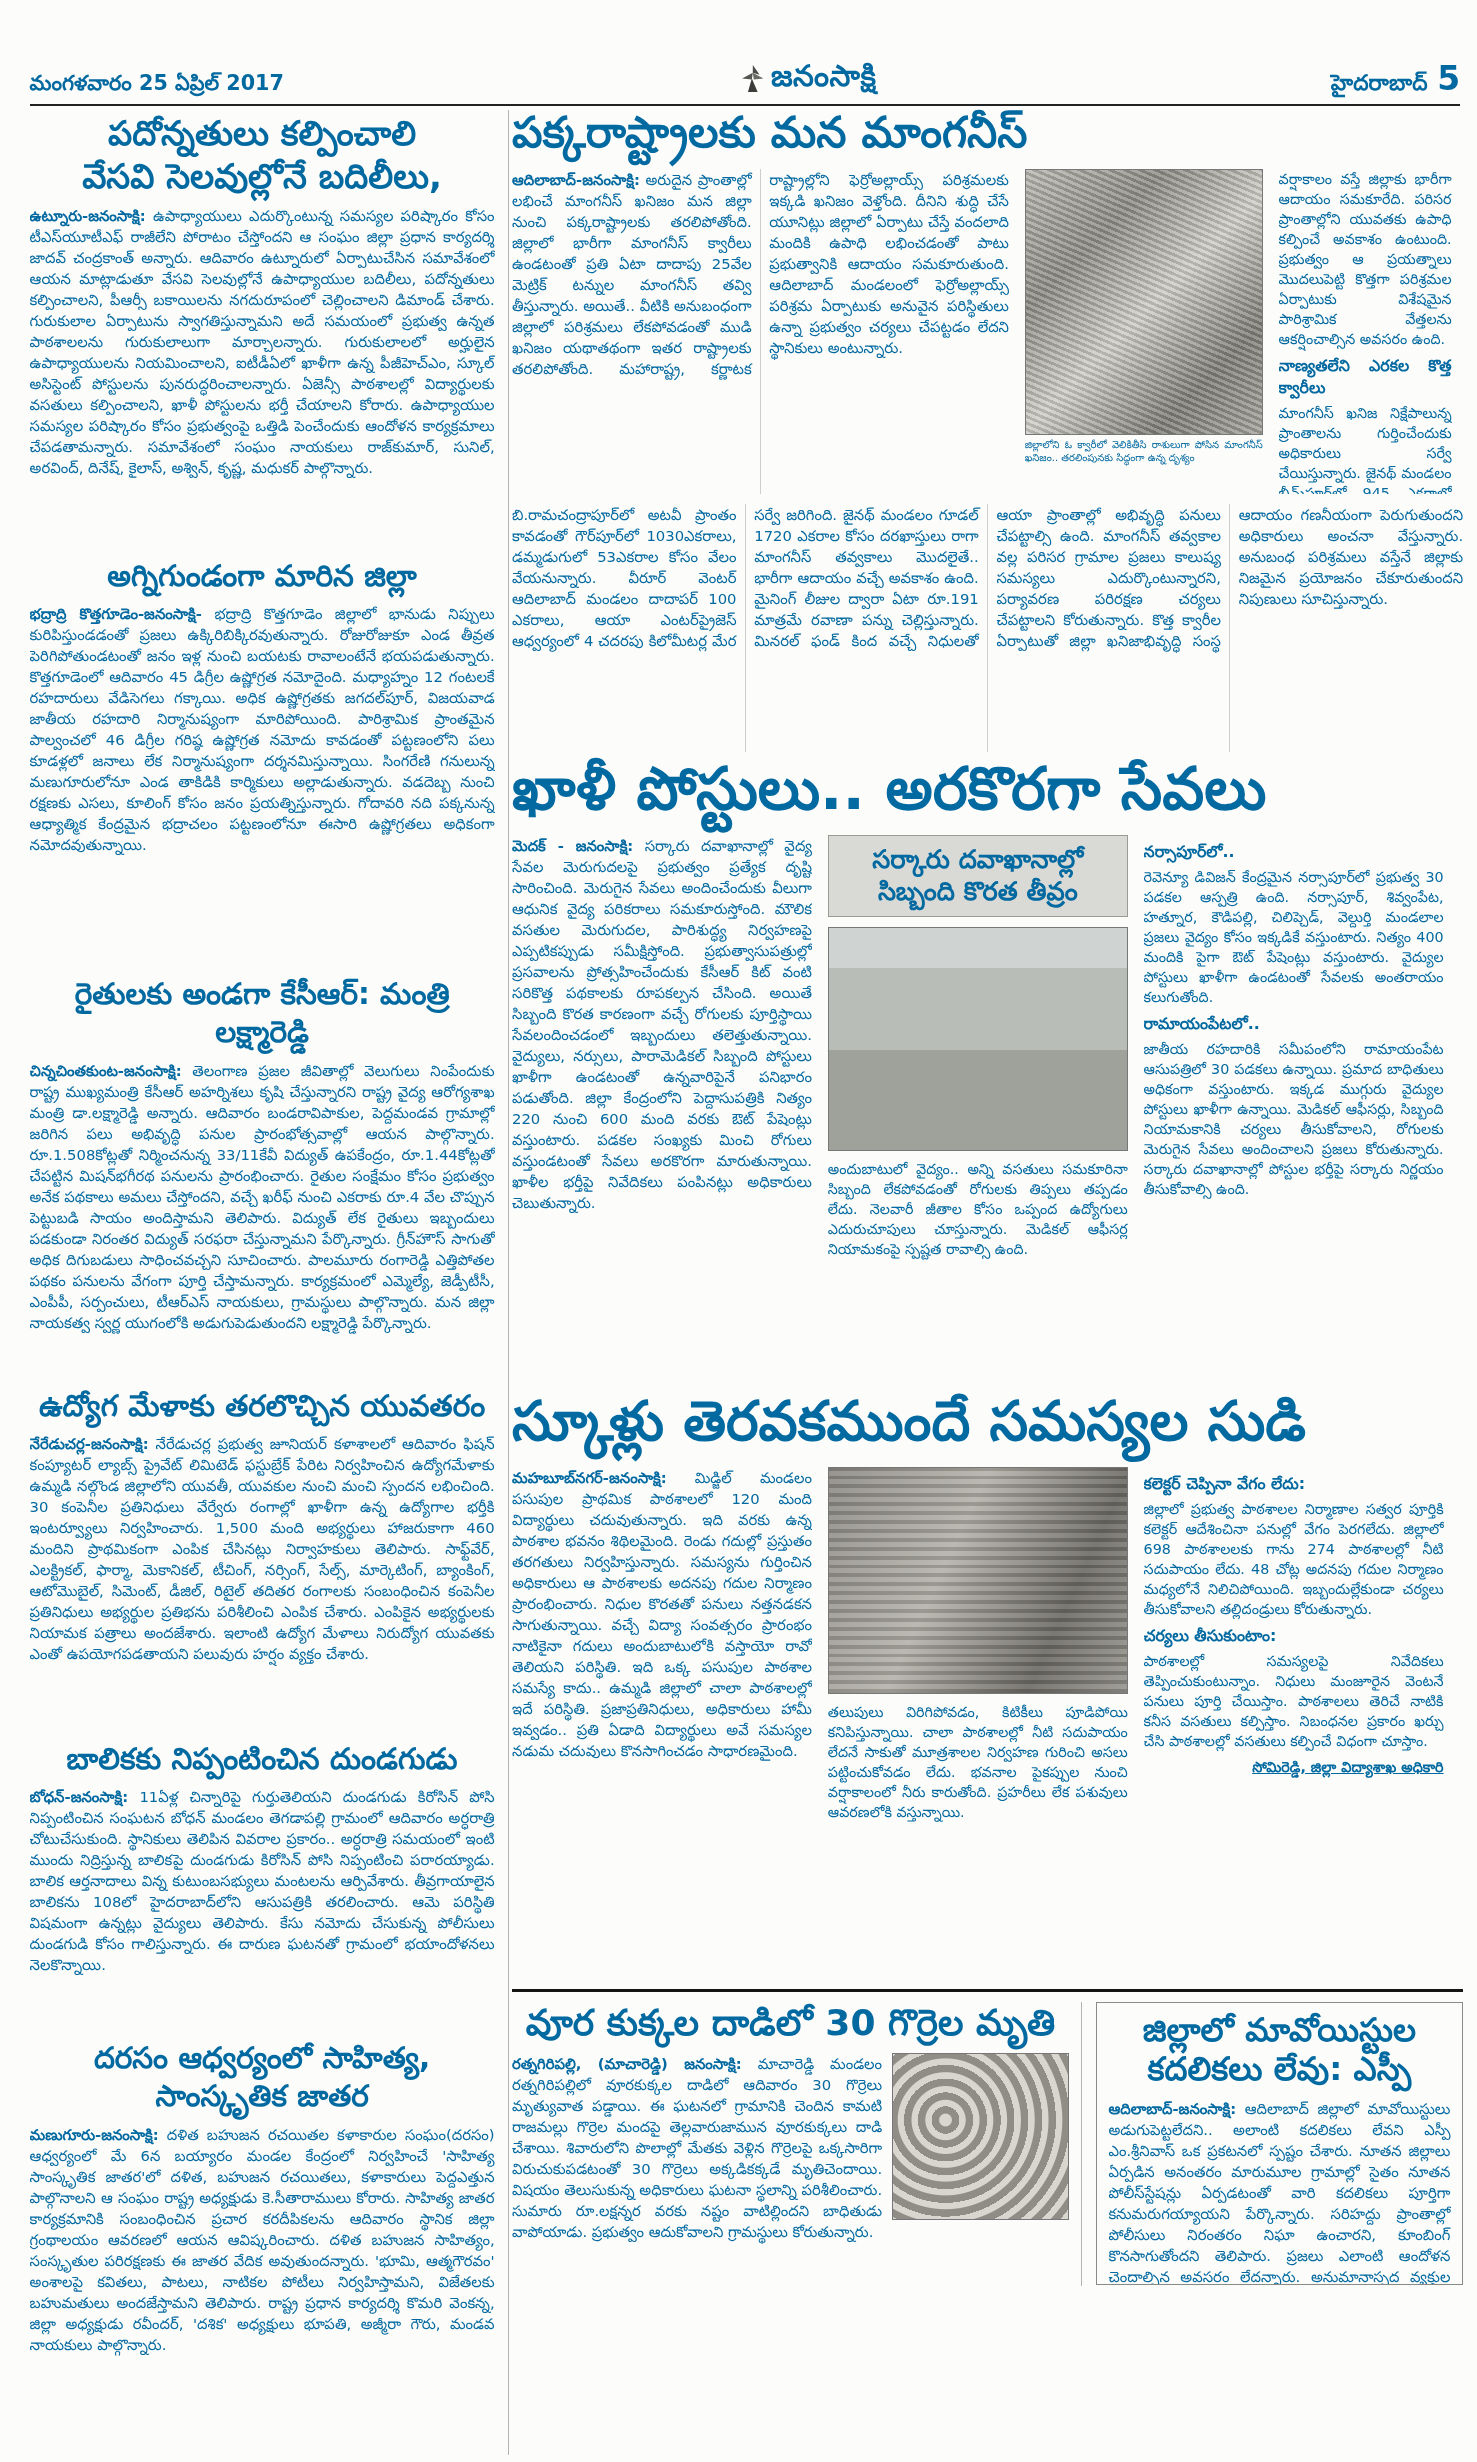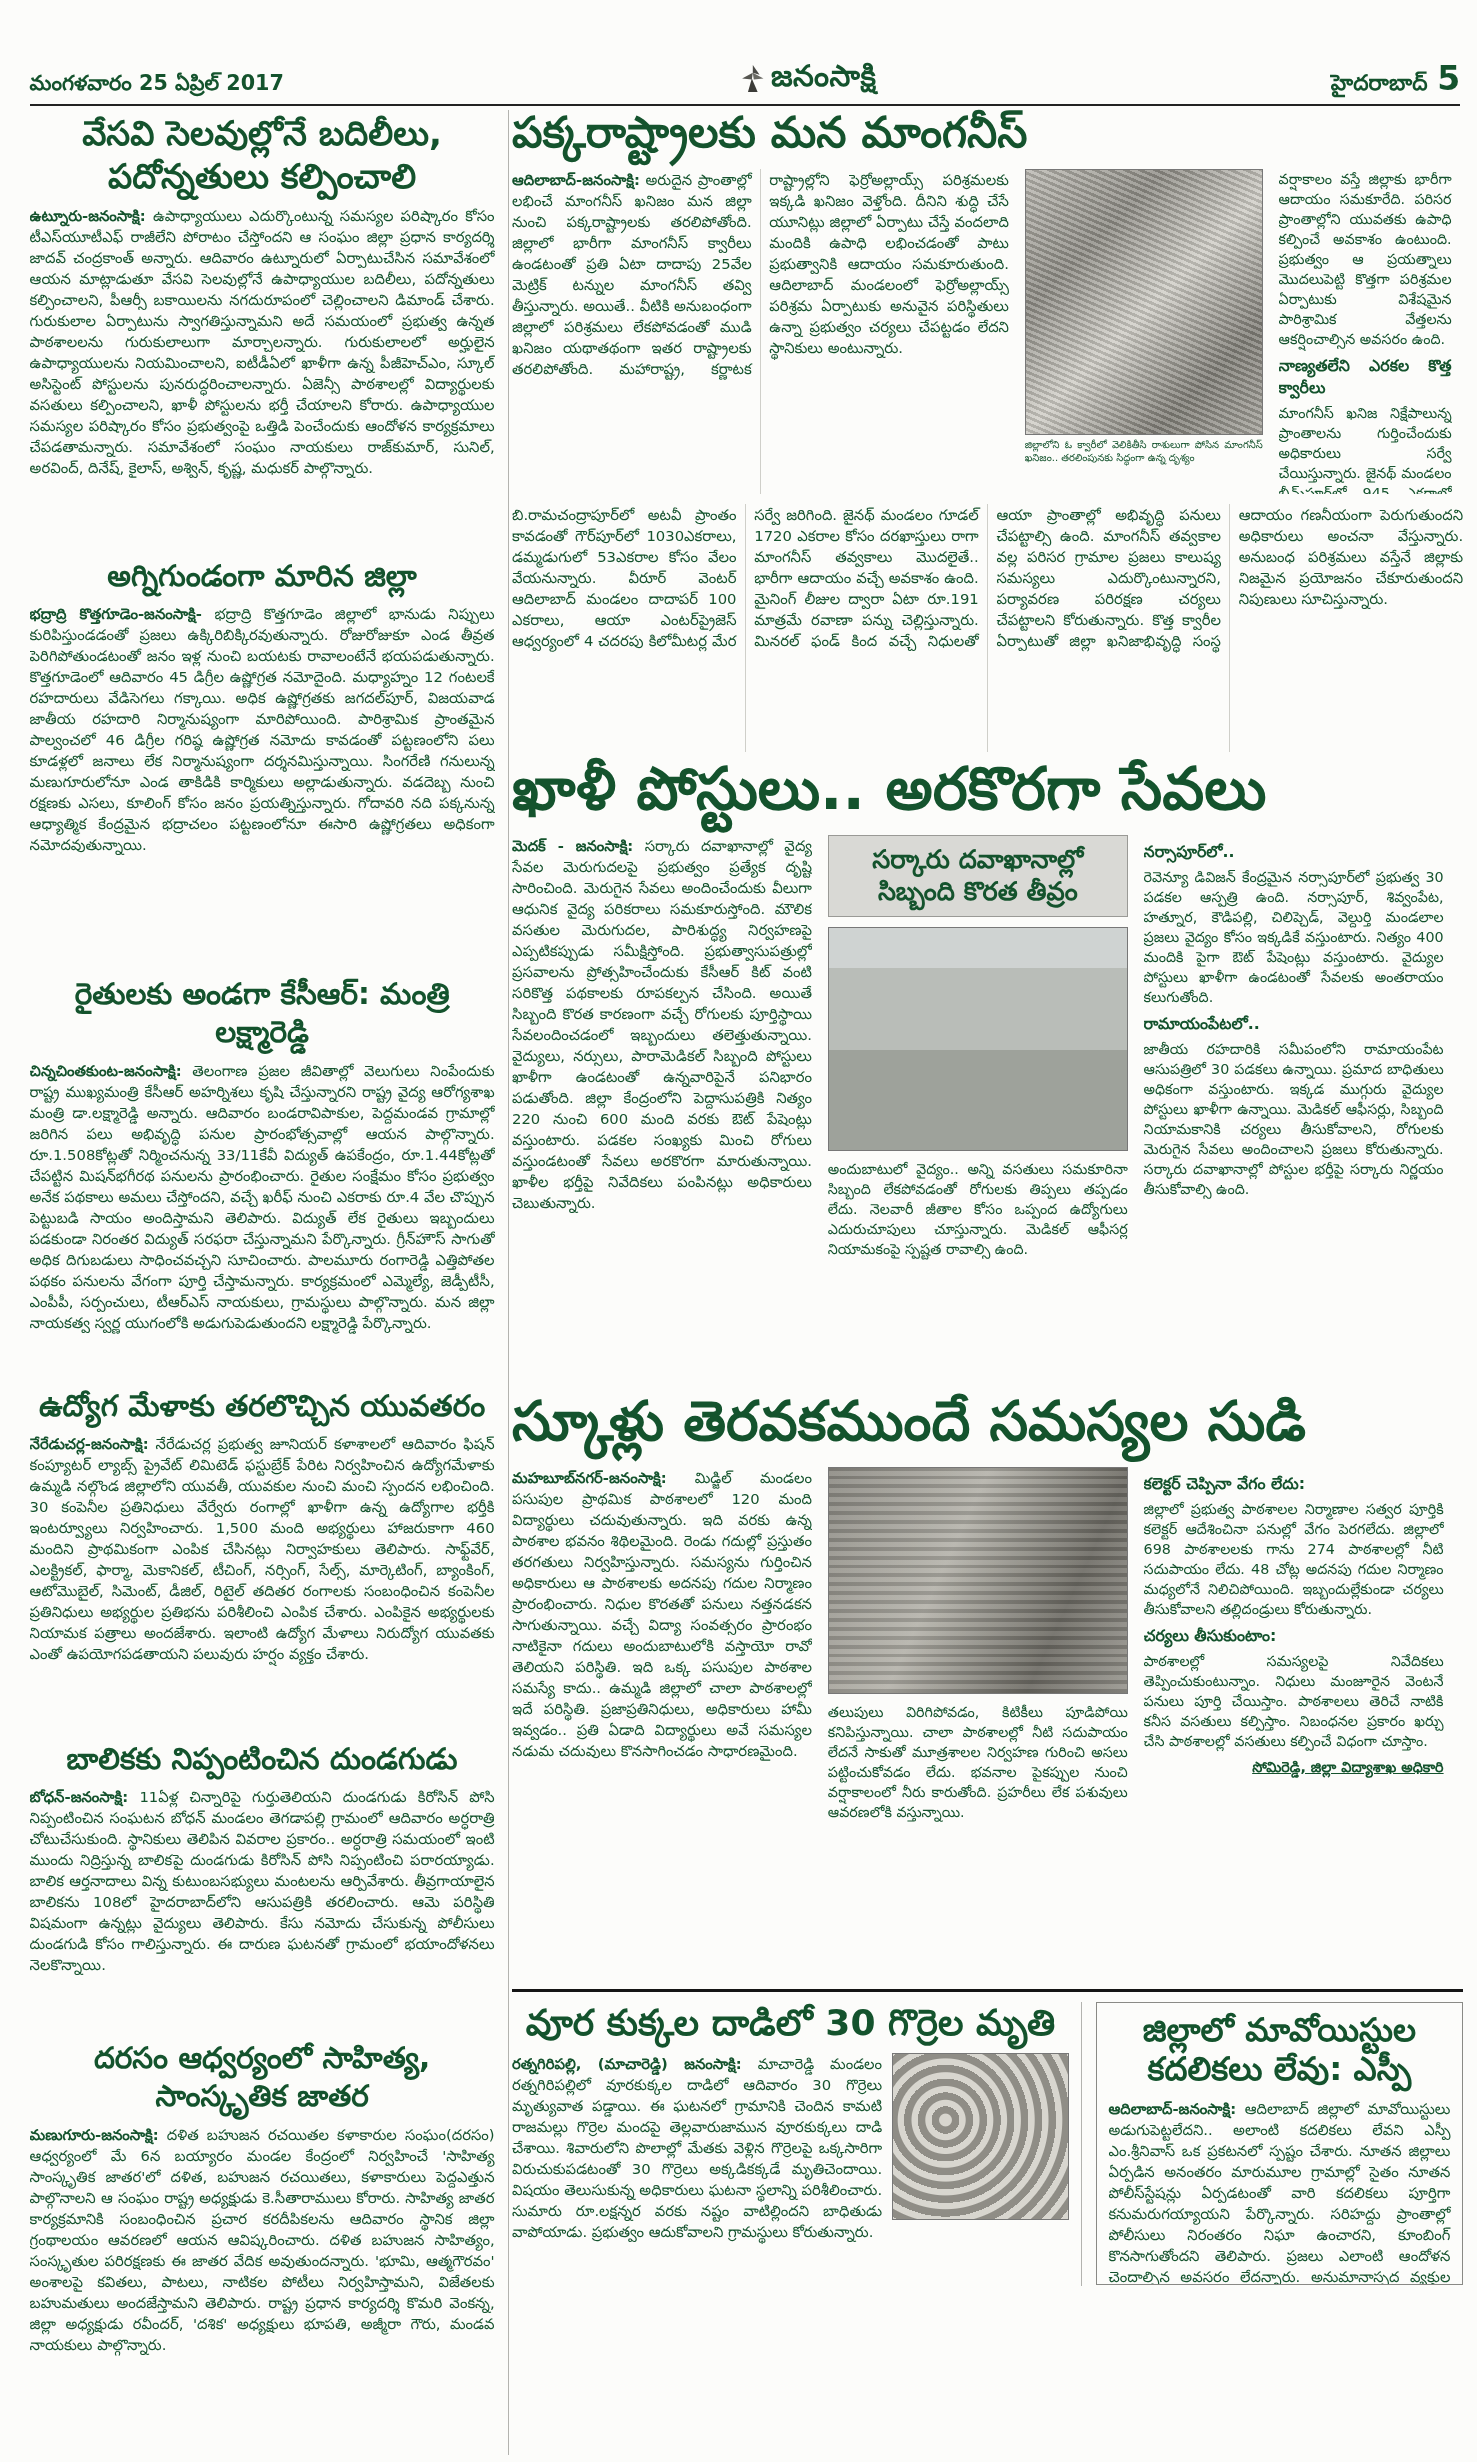--- a/index.html
+++ b/index.html
@@ -1,16 +1,16 @@
 <!DOCTYPE html>
 <html><head>
 <meta charset="utf-8">
 <style>
   html,body{margin:0;padding:0;background:#e8e8e4;}
-  .page{position:relative;width:1478px;height:2463px;margin:0 auto;background:#fcfcfa;color:#14532d;
+  .page{position:relative;width:1478px;height:2463px;margin:0 auto;background:#fcfcfa;color:#0369a1;
         font-family:"DejaVu Sans",sans-serif;overflow:hidden;}
   
   .hdr{position:absolute;top:51px;left:29.6px;right:17.7px;height:49px;display:flex;align-items:flex-end;
        justify-content:space-between;border-bottom:2px solid #222;padding-bottom:3.9px;}
   .hdr .date{font-size:20.7px;font-weight:bold;}
   .hdr .brand{display:flex;align-items:center;gap:3px;}
   .hdr .brand .t{font-size:29.6px;font-weight:bold;letter-spacing:0.5px;}
   .hdr .ed{font-size:21.7px;font-weight:bold;display:flex;align-items:baseline;gap:9.9px;}
   .hdr .ed .pn{font-size:33px;font-weight:bold;}
   
@@ -83,22 +83,22 @@
     <div class="ed">
       <span>హైదరాబాద్</span>
       <span class="pn">5</span>
     </div>
   </div>
 
   <div class="leftcol">
 
     <div class="l-art" style="height:439px">
       <div class="h-two">
+        <div>పదోన్నతులు కల్పించాలి</div>
         <div>వేసవి సెలవుల్లోనే బదిలీలు,</div>
-        <div>పదోన్నతులు కల్పించాలి</div>
       </div>
       <p class="body just">
         <b class="dl">ఉట్నూరు-జనంసాక్షి:</b>
         <span>ఉపాధ్యాయులు ఎదుర్కొంటున్న సమస్యల పరిష్కారం కోసం టీఎస్‌యూటీఎఫ్ రాజీలేని పోరాటం చేస్తోందని ఆ సంఘం జిల్లా ప్రధాన కార్యదర్శి జాదవ్ చంద్రకాంత్ అన్నారు. ఆదివారం ఉట్నూరులో ఏర్పాటుచేసిన సమావేశంలో ఆయన మాట్లాడుతూ వేసవి సెలవుల్లోనే ఉపాధ్యాయుల బదిలీలు, పదోన్నతులు కల్పించాలని, పీఆర్సీ బకాయిలను నగదురూపంలో చెల్లించాలని డిమాండ్ చేశారు. గురుకులాల ఏర్పాటును స్వాగతిస్తున్నామని అదే సమయంలో ప్రభుత్వ ఉన్నత పాఠశాలలను గురుకులాలుగా మార్చాలన్నారు. గురుకులాలలో అర్హులైన ఉపాధ్యాయులను నియమించాలని, ఐటీడీఏలో ఖాళీగా ఉన్న పీజీహెచ్ఎం, స్కూల్ అసిస్టెంట్ పోస్టులను పునరుద్ధరించాలన్నారు. ఏజెన్సీ పాఠశాలల్లో విద్యార్థులకు వసతులు కల్పించాలని, ఖాళీ పోస్టులను భర్తీ చేయాలని కోరారు. ఉపాధ్యాయుల సమస్యల పరిష్కారం కోసం ప్రభుత్వంపై ఒత్తిడి పెంచేందుకు ఆందోళన కార్యక్రమాలు చేపడతామన్నారు. సమావేశంలో సంఘం నాయకులు రాజ్‌కుమార్, సునిల్, అరవింద్, దినేష్, కైలాస్, అశ్విన్, కృష్ణ, మధుకర్ పాల్గొన్నారు.</span>
       </p>
     </div>
 
     <div class="l-art" style="height:418px">
       <div class="h-sub">అగ్నిగుండంగా మారిన జిల్లా</div>
       <p class="body just">

